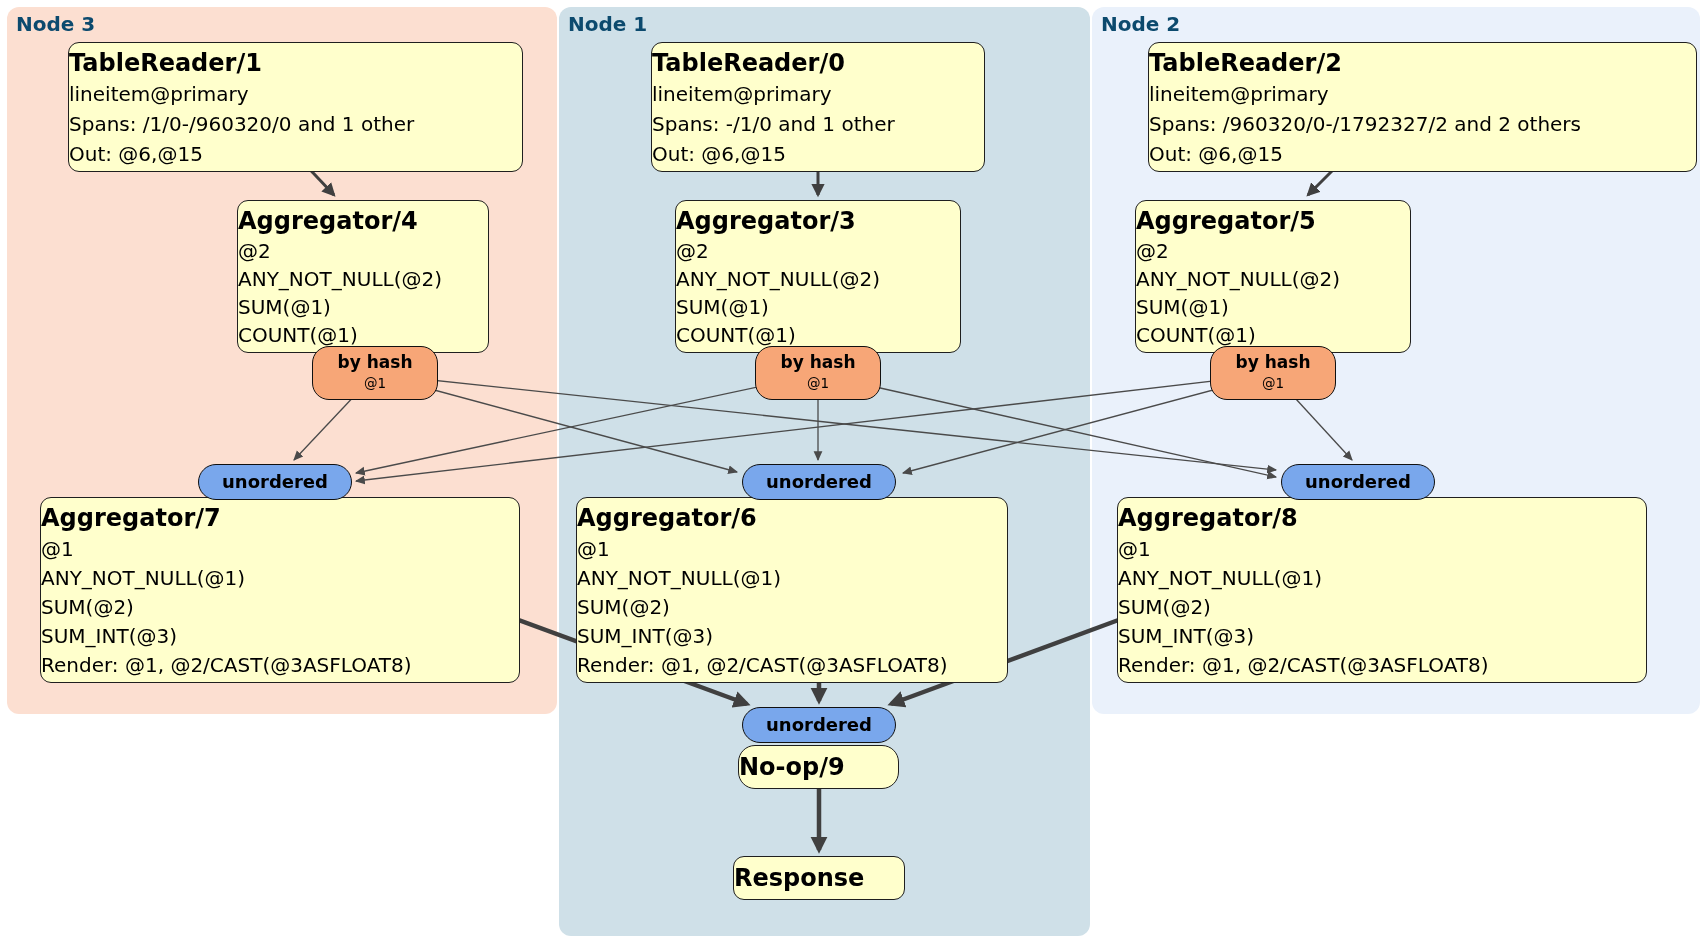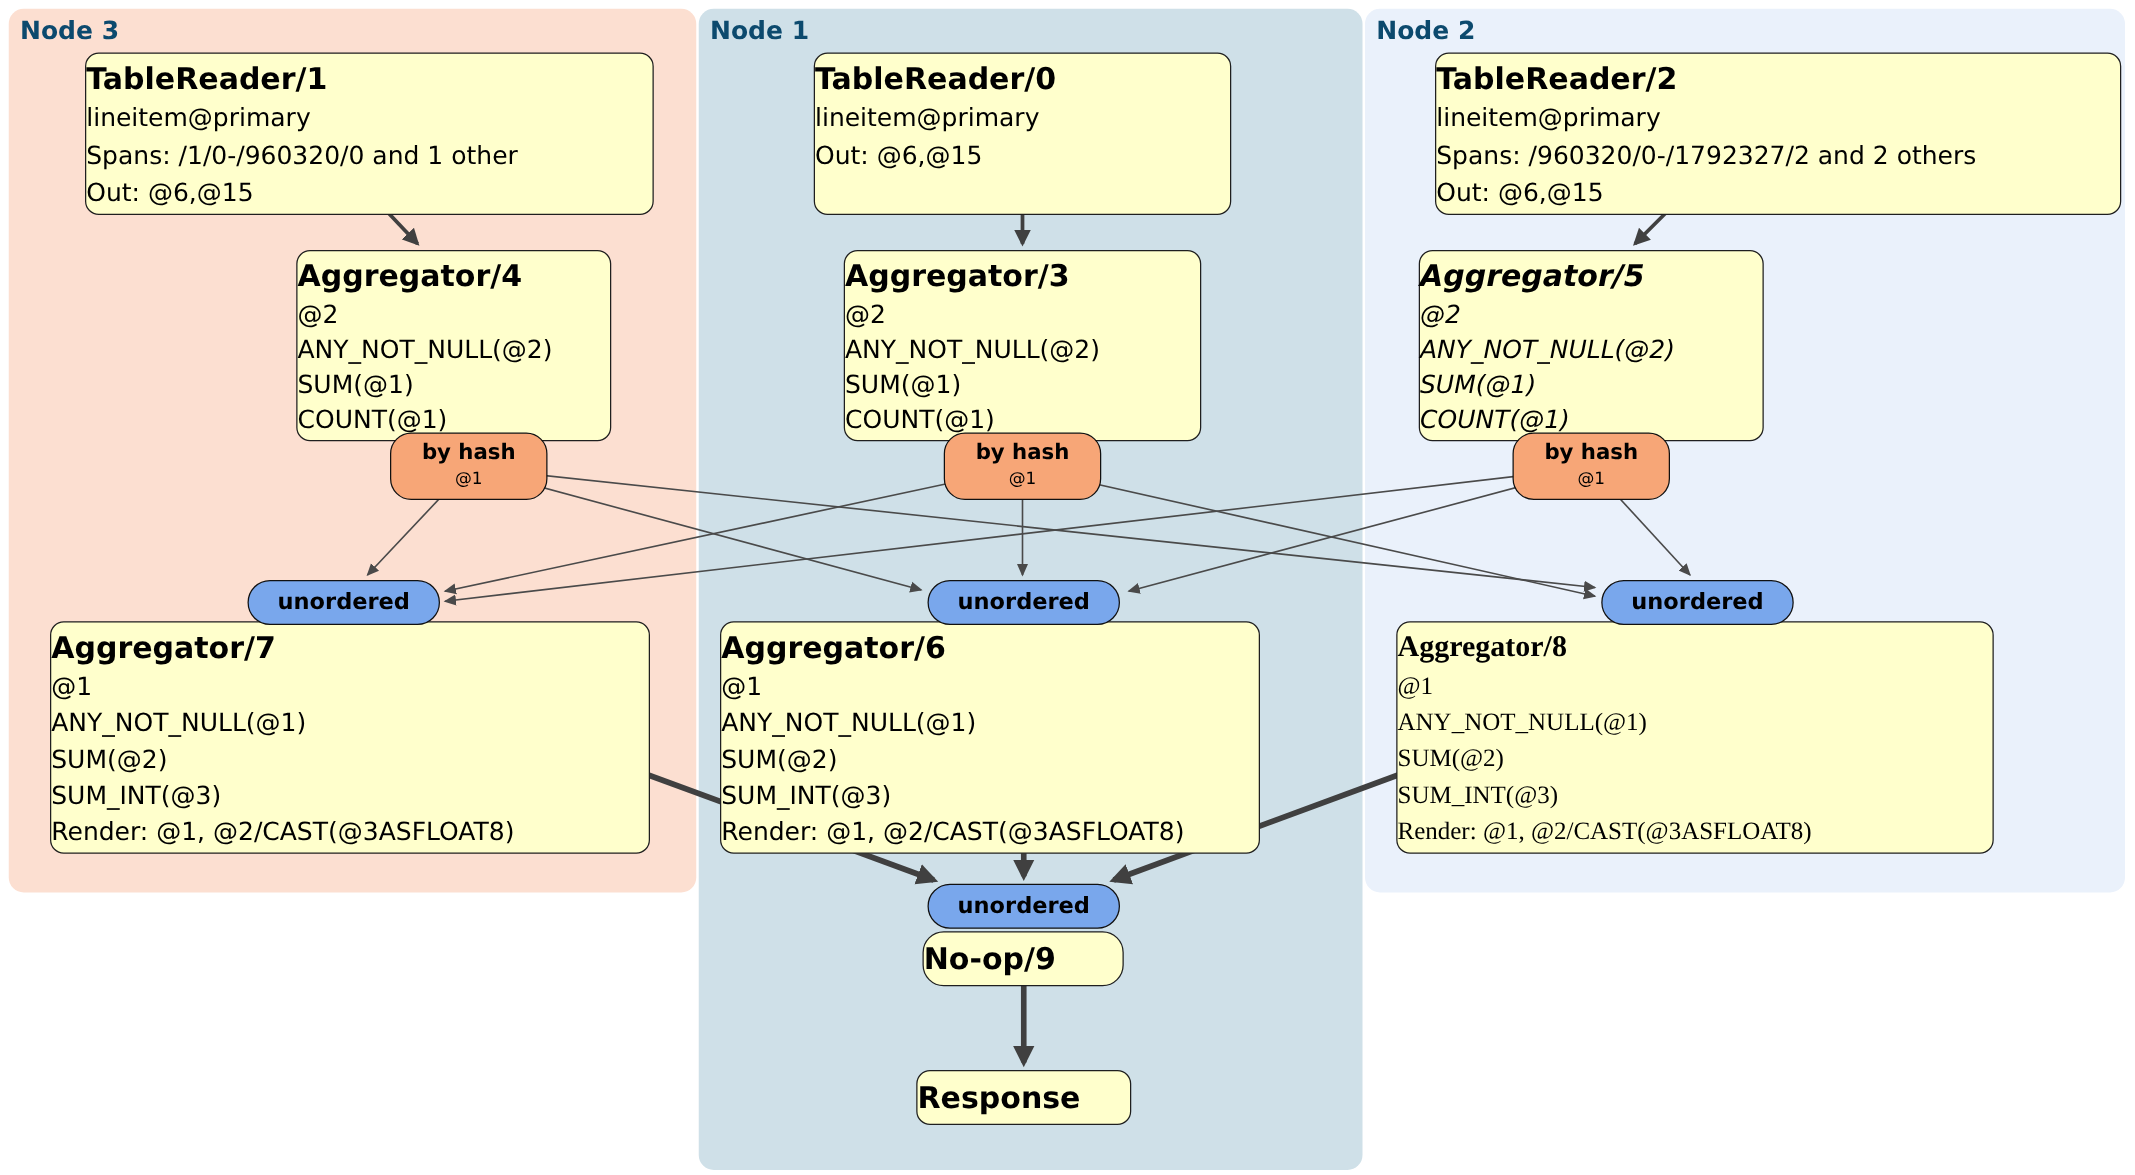--- a/index.html
+++ b/index.html
@@ -82,20 +82,21 @@
 
   <div class="op tr" style="left:68px;top:42px;width:455px;height:130px;">
     <div class="op-title">TableReader/1</div>
     <div class="op-line">lineitem@primary</div>
     <div class="op-line">Spans: /1/0-/960320/0 and 1 other</div>
     <div class="op-line">Out: @6,@15</div>
   </div>
   <div class="op tr" style="left:651px;top:42px;width:334px;height:130px;">
     <div class="op-title">TableReader/0</div>
     <div class="op-line">lineitem@primary</div>
+    <div class="op-line">Spans: -/1/0 and 1 other</div>
     <div class="op-line">Out: @6,@15</div>
   </div>
   <div class="op tr" style="left:1148px;top:42px;width:549px;height:130px;">
     <div class="op-title">TableReader/2</div>
     <div class="op-line">lineitem@primary</div>
     <div class="op-line">Spans: /960320/0-/1792327/2 and 2 others</div>
     <div class="op-line">Out: @6,@15</div>
   </div>
 
   <div class="op" style="left:237px;top:200px;width:252px;height:153px;">
@@ -105,21 +106,21 @@
     <div class="op-line">SUM(@1)</div>
     <div class="op-line">COUNT(@1)</div>
   </div>
   <div class="op" style="left:675px;top:200px;width:286px;height:153px;">
     <div class="op-title">Aggregator/3</div>
     <div class="op-line">@2</div>
     <div class="op-line">ANY_NOT_NULL(@2)</div>
     <div class="op-line">SUM(@1)</div>
     <div class="op-line">COUNT(@1)</div>
   </div>
-  <div class="op" style="left:1135px;top:200px;width:276px;height:153px;font-style:italic;">
+  <div class="op" style="left:1135px;top:200px;width:276px;height:153px;">
     <div class="op-title">Aggregator/5</div>
     <div class="op-line">@2</div>
     <div class="op-line">ANY_NOT_NULL(@2)</div>
     <div class="op-line">SUM(@1)</div>
     <div class="op-line">COUNT(@1)</div>
   </div>
 
   <div class="oval hash-oval" style="left:312px;top:346px;">
     <div class="hash-label">by hash</div>
     <div class="hash-detail">@1</div>
@@ -152,21 +153,21 @@
     <div class="op-line">Render: @1, @2/CAST(@3ASFLOAT8)</div>
   </div>
   <div class="op big" style="left:576px;top:497px;width:432px;height:186px;">
     <div class="op-title">Aggregator/6</div>
     <div class="op-line">@1</div>
     <div class="op-line">ANY_NOT_NULL(@1)</div>
     <div class="op-line">SUM(@2)</div>
     <div class="op-line">SUM_INT(@3)</div>
     <div class="op-line">Render: @1, @2/CAST(@3ASFLOAT8)</div>
   </div>
-  <div class="op big" style="left:1117px;top:497px;width:478px;height:186px;font-family:Liberation Serif, serif;">
+  <div class="op big" style="left:1117px;top:497px;width:530px;height:186px;">
     <div class="op-title">Aggregator/8</div>
     <div class="op-line">@1</div>
     <div class="op-line">ANY_NOT_NULL(@1)</div>
     <div class="op-line">SUM(@2)</div>
     <div class="op-line">SUM_INT(@3)</div>
     <div class="op-line">Render: @1, @2/CAST(@3ASFLOAT8)</div>
   </div>
 
   <div class="oval sync-oval" style="left:742px;top:707px;">
     <span class="sync-label">unordered</span>

